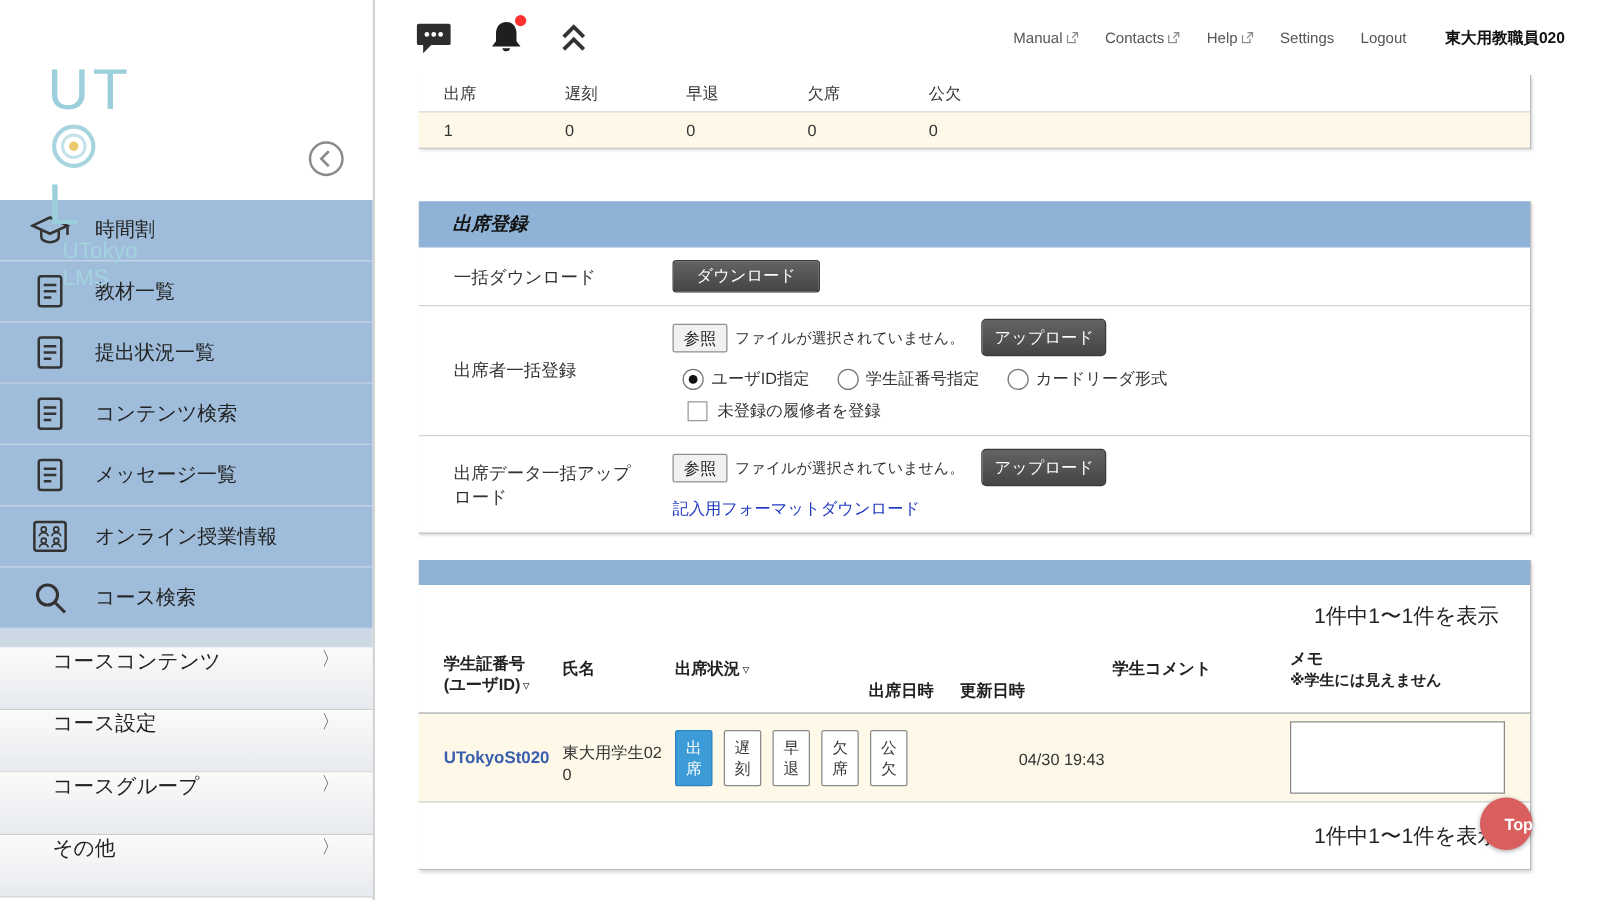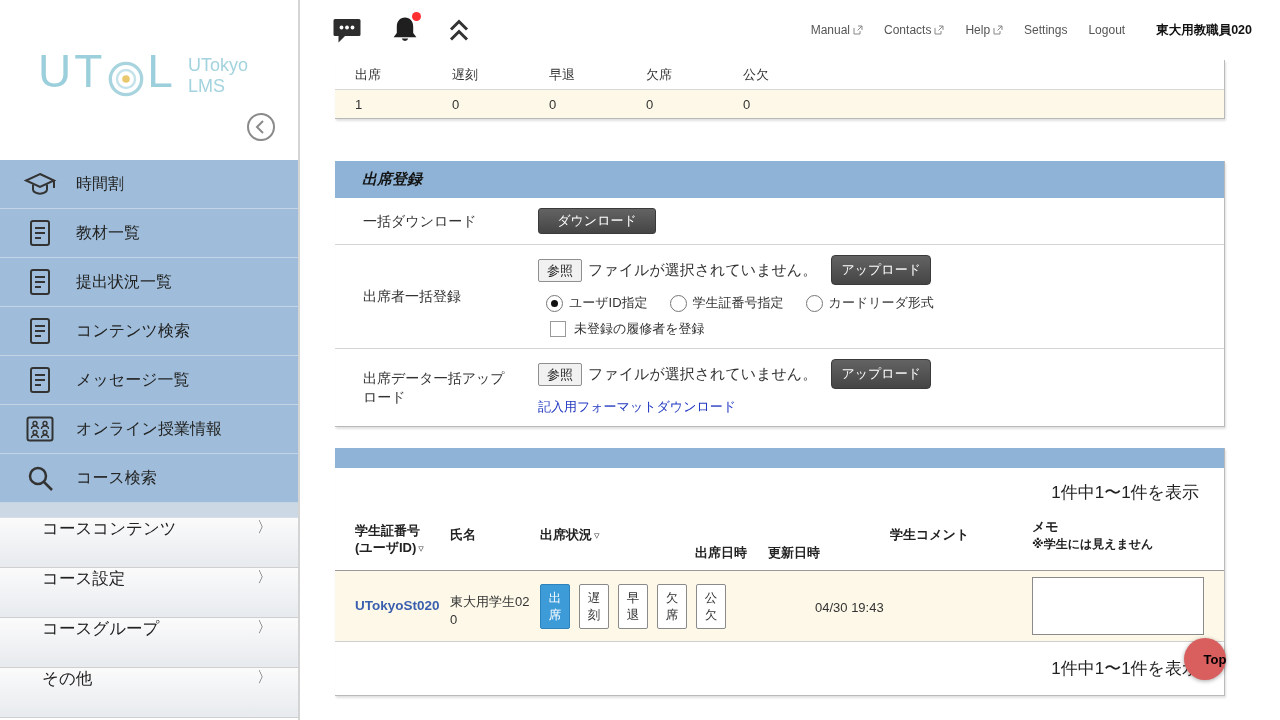--- a/index.html
+++ b/index.html
@@ -3,21 +3,21 @@
 <meta charset="utf-8">
 <style>
   * { margin:0; padding:0; box-sizing:border-box; }
   html,body { width:1280px; height:720px; overflow:hidden; background:#fff;
     font-family:"Liberation Sans","DejaVu Sans",sans-serif; }
 
   
   .sidebar { position:absolute; left:0; top:0; width:300px; height:720px; background:#fff;
     border-right:2px solid #d4d4d4; z-index:5; }
   .logo-area { position:relative; height:160px; background:#fff; }
-  .logo { position:absolute; left:38px; top:44px; display:flex; align-items:flex-end; }
+  .logo { position:absolute; left:38px; top:44px; display:flex; align-items:flex-start;flex-direction:column; }
   .logo-letters { font-size:46px; color:#9ccfdc; letter-spacing:3px; }
   .logo-ring { margin:0 2px; vertical-align:-5px; }
   .logo-sub { margin-left:12px; font-size:18px; color:#a3d3de; line-height:1.2; }
   .collapse-circle { position:absolute; right:22px; top:112px; width:30px; height:30px; cursor:pointer; background:none; border:none; }
   .menu-item { height:49px; background:#9fbdda; border-bottom:1px solid #c3d4e6;
     display:flex; align-items:center; padding-left:18px; cursor:pointer; }
   .mi-icon { width:44px; display:flex; justify-content:center; align-items:center; }
   .mi-label { font-size:16px; color:#232323; margin-left:14px; white-space:nowrap; }
   .menu-gap { height:15px; background:#cdd8e5; border-bottom:1px solid #d5dde6; }
   .submenu-item { height:50px; background:linear-gradient(#fbfbfb,#e7eaee);
@@ -59,21 +59,21 @@
   .reg-content { flex:1; }
   .line { display:flex; align-items:center; }
   .btn-dark { background:linear-gradient(#636363,#454545); color:#fff; border:1px solid #3a3a3a;
     border-radius:3px; font-size:13px; text-align:center; cursor:pointer;
     font-family:"Liberation Sans","DejaVu Sans",sans-serif; }
   .btn-download { width:118px; height:26px; }
   .btn-upload { width:100px; height:30px; border-radius:4px; margin-left:14px; }
   .btn-browse { border:1px solid #8f8f8f; background:#f1f1f1; border-radius:2px; font-size:13px;
     color:#222; padding:2px 8px; height:23px; cursor:pointer;
     font-family:"Liberation Sans","DejaVu Sans",sans-serif; }
-  .file-msg { font-size:15px; color:#333; margin-left:6px; }
+  .file-msg { font-size:12px; color:#333; margin-left:6px; }
   .radio-line { margin-top:9px; padding-left:8px; gap:22px;align-items:flex-end; }
   .radio-opt { display:flex; align-items:center; gap:6px; cursor:pointer; }
   .radio { width:17px; height:17px; border:1px solid #777; border-radius:50%; background:#fff; position:relative; }
   .radio.checked::after { content:""; position:absolute; left:4px; top:4px; width:7px; height:7px;
     border-radius:50%; background:#111; }
   .opt-label { font-size:13px; color:#333; }
   .check-line { margin-top:8px; padding-left:12px; gap:8px; }
   .checkbox { width:16px; height:16px; border:1px solid #999; background:#fff; cursor:pointer; }
   .format-link { margin-top:9px; font-size:13px; color:#2038c0; cursor:pointer; display:inline-block; }
 
@@ -104,21 +104,21 @@
   .status-btn.selected { background:#3d9bd8; border-color:#2e83bd; color:#fff; }
   .r-time { position:absolute; left:480px; top:29px; font-size:13px; color:#333; }
   .r-memo { position:absolute; left:697px; top:6px; }
   .r-memo textarea { width:172px; height:58px; border:1px solid #8a8a8a; background:#fff; resize:none;
     font-family:"Liberation Sans","DejaVu Sans",sans-serif; font-size:13px; padding:3px; }
   .st-footer { height:53px; display:flex; align-items:center; justify-content:flex-end;
     padding-right:25px; font-size:17px; color:#222; background:#fff; }
 
   
   .fab { position:absolute; left:1184px; top:638px; width:42px; height:42px; border-radius:50%;
-    background:#d95f5f; color:#000000; display:flex; align-items:center; justify-content:center;
+    background:#d95f5f; color:#ffffff; display:flex; align-items:center; justify-content:center;
     font-size:13px; font-weight:bold; box-shadow:0 1px 4px rgba(0,0,0,0.35); cursor:pointer; z-index:10;
     border:none; font-family:"Liberation Sans","DejaVu Sans",sans-serif;padding-left:20px; }
 </style>
 </head>
 <body>
 
 <div class="sidebar">
   <div class="logo-area">
     <div class="logo">
       <span class="logo-letters">UT</span>

